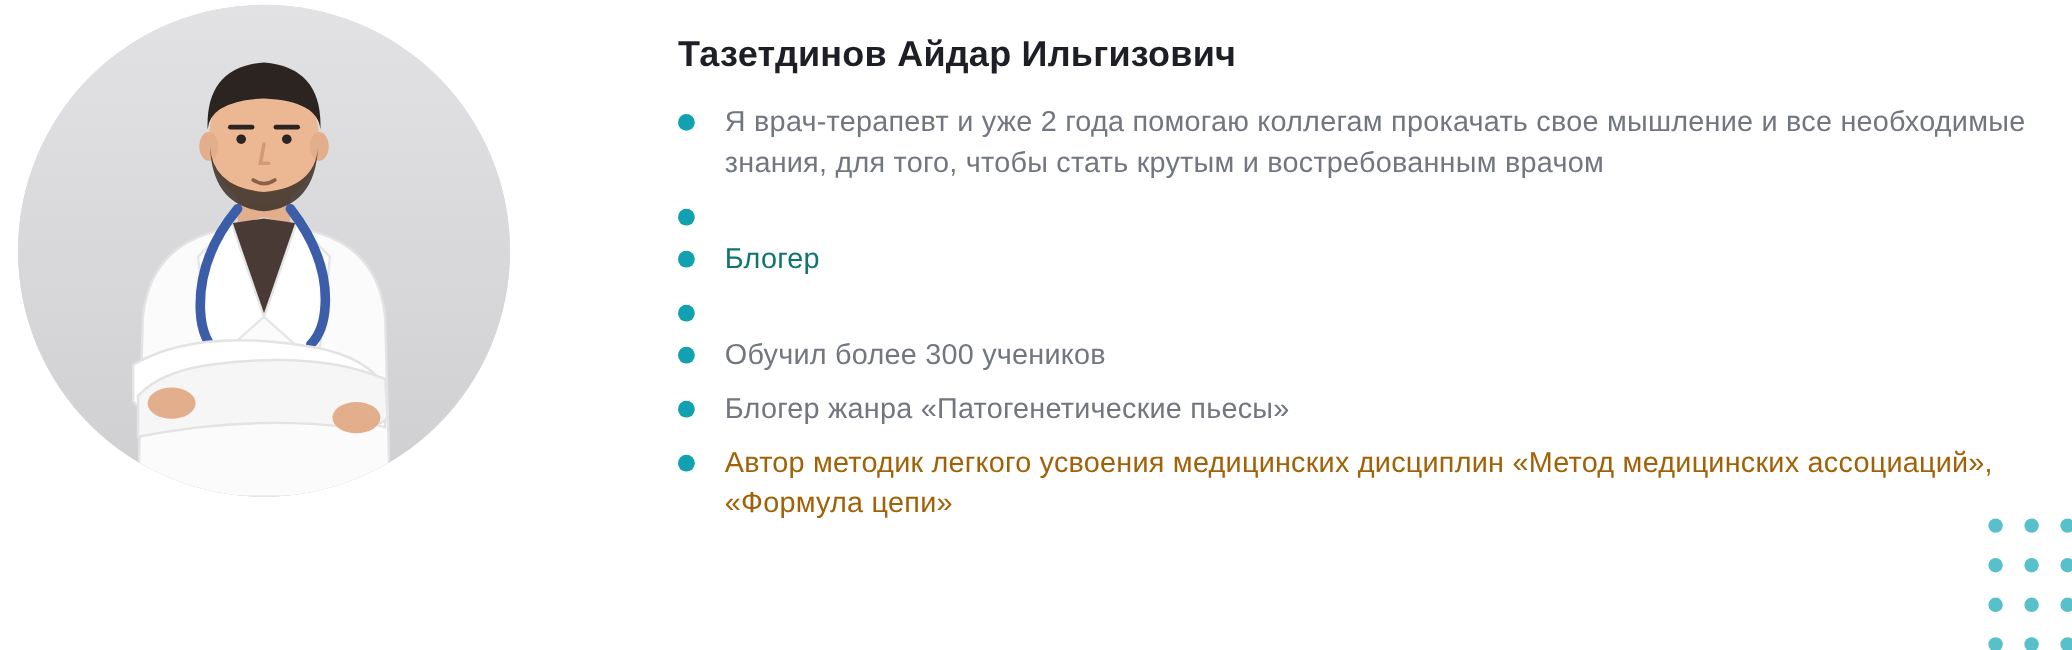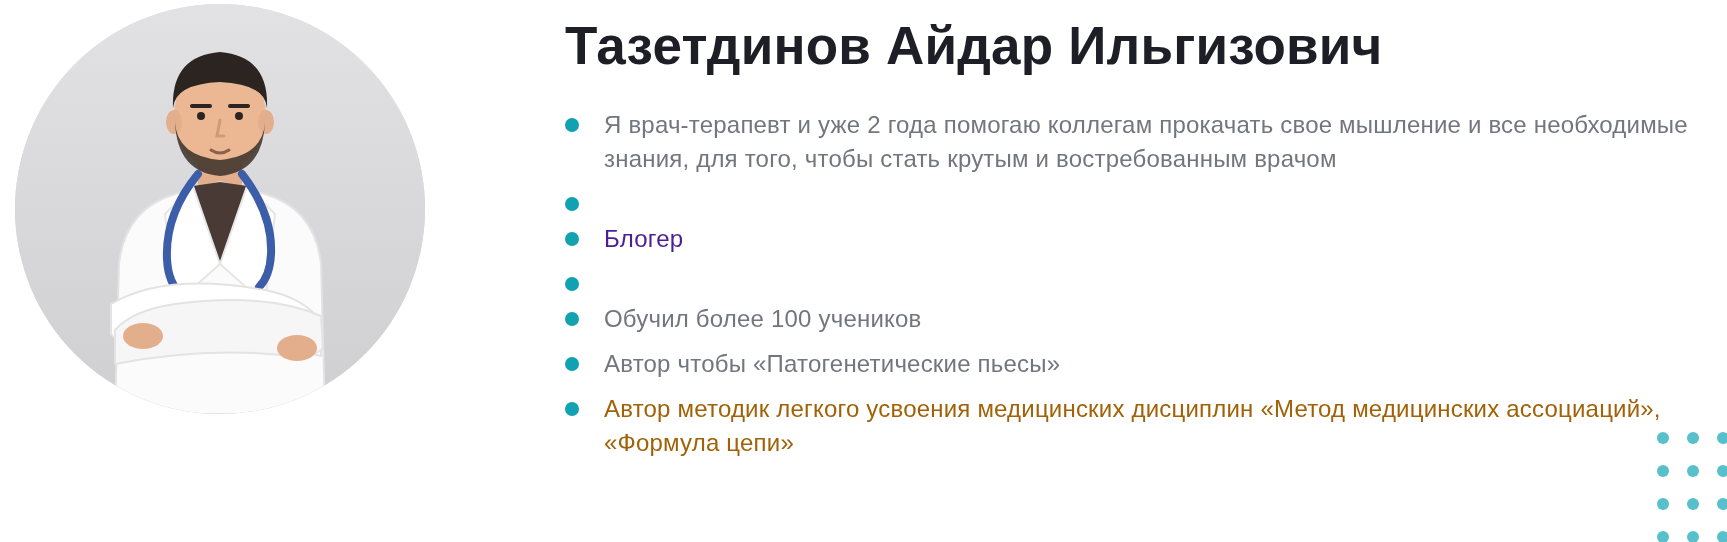--- a/index.html
+++ b/index.html
@@ -23,29 +23,29 @@
   }
   .avatar svg { display: block; width: 100%; height: 100%; }
 
   
   .content {
     position: absolute;
     left: 565px; top: 20px;
     width: 1162px;
   }
   h1.name {
-    font-size: 53px;
+    font-size: 30px;
     line-height: 52px;
     font-weight: 800;
     letter-spacing: 0.2px;
     color: #1e1f26;
   }
   ul.achievements {
     list-style: none;
-    margin-top: 36px;
+    margin-top: 13px;
     width: 1150px;
   }
   ul.achievements li {
     display: flex;
     align-items: flex-start;
     margin-bottom: 11px;
   }
   .bullet-dot {
     flex: 0 0 auto;
     width: 14px; height: 14px;
@@ -137,35 +137,35 @@
     <span class="bullet-dot" style="background: rgb(18, 161, 176);"></span>
     <span class="achievement-text" style="color: rgb(113, 118, 127);">Я врач-терапевт и уже 2 года помогаю коллегам прокачать свое мышление и все необходимые знания, для того, чтобы стать крутым и востребованным врачом</span>
   </li>
 
   <li>
     <span class="bullet-dot" style="background: rgb(18, 161, 176);"></span>
   </li>
 
   <li>
     <span class="bullet-dot" style="background: rgb(18, 161, 176);"></span>
-    <span class="achievement-text" style="color: #4c1d95;">Блогер</span>
+    <span class="achievement-text" style="color: #0f766e;">Блогер</span>
   </li>
 
   <li>
     <span class="bullet-dot" style="background: rgb(18, 161, 176);"></span>
   </li>
 
   <li>
     <span class="bullet-dot" style="background: rgb(18, 161, 176);"></span>
-    <span class="achievement-text" style="color: rgb(113, 118, 127);">Обучил более 100 учеников</span>
+    <span class="achievement-text" style="color: rgb(113, 118, 127);">Обучил более 300 учеников</span>
   </li>
 
   <li>
     <span class="bullet-dot" style="background: rgb(18, 161, 176);"></span>
-    <span class="achievement-text" style="color: rgb(113, 118, 127);">Автор чтобы «Патогенетические пьесы»</span>
+    <span class="achievement-text" style="color: rgb(113, 118, 127);">Блогер жанра «Патогенетические пьесы»</span>
   </li>
 
   <li>
     <span class="bullet-dot" style="background: rgb(18, 161, 176);"></span>
     <span class="achievement-text" style="color: #a16207;">Автор методик легкого усвоения медицинских дисциплин «Метод медицинских ассоциаций», «Формула цепи»</span>
   </li>
 </ul>
   </div>
 
   <div class="decor-grid">

